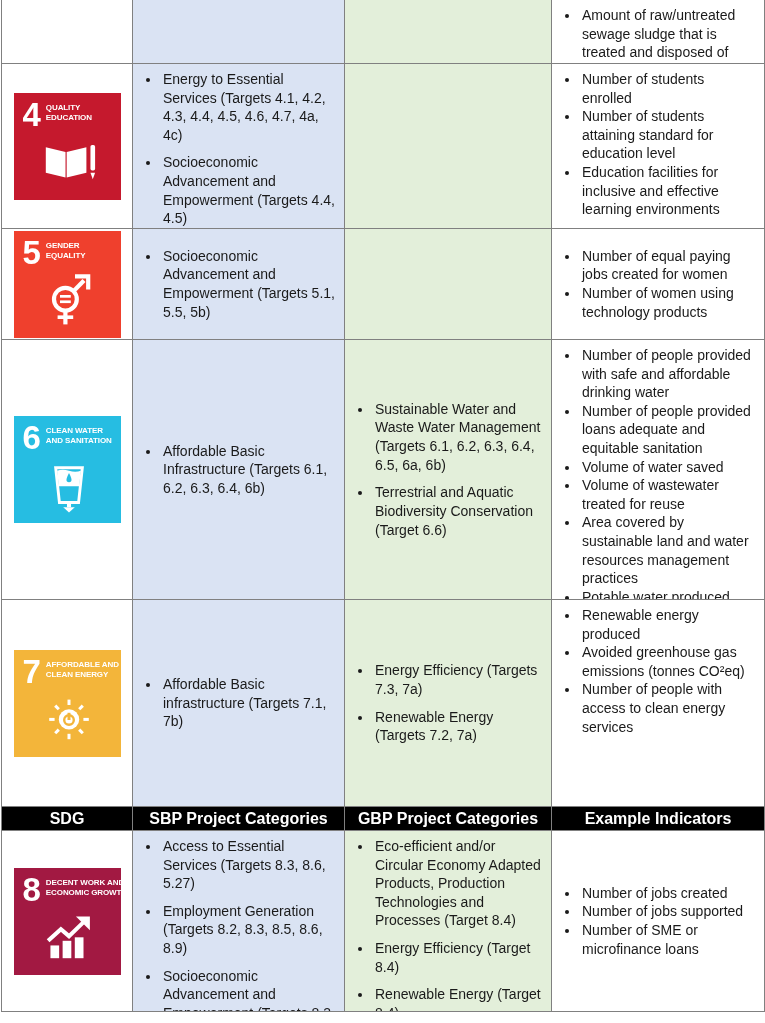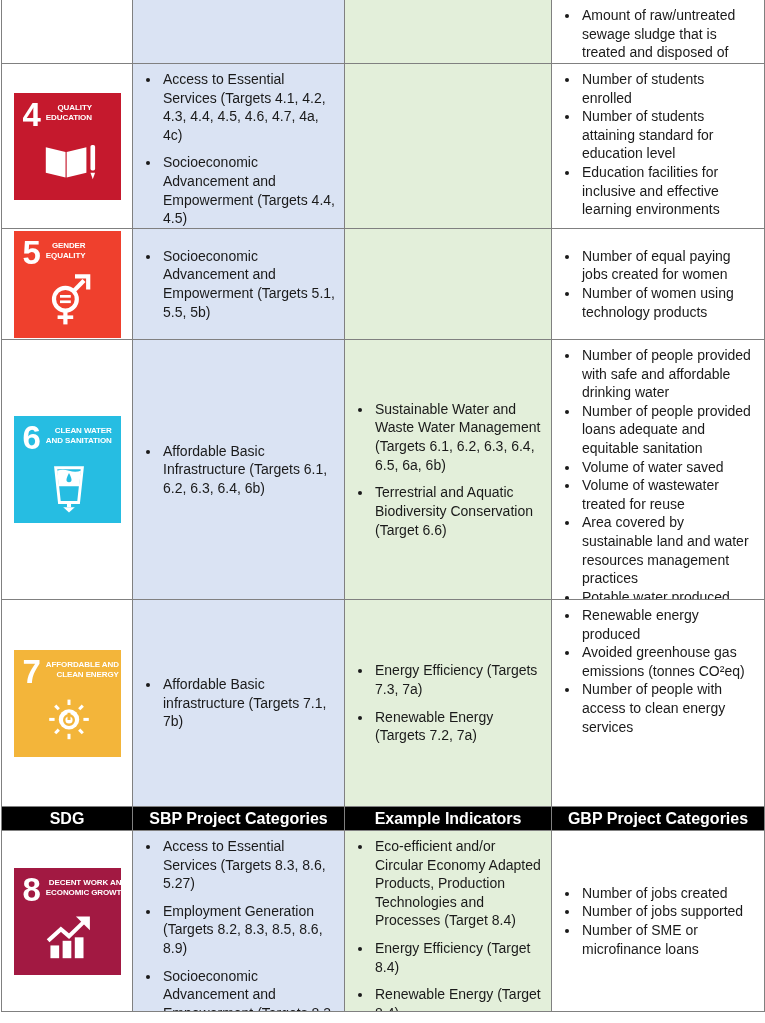--- a/index.html
+++ b/index.html
@@ -28,21 +28,21 @@
   ul.blist{margin:0;padding-left:20px;list-style:disc outside;}
   ul.blist li{padding-left:2px;}
   ul.cat li + li{margin-top:9px;}
   ul.ind li{margin:0;}
   
   .tile{width:107px;height:107px;box-sizing:border-box;color:#fff;
         padding:9px 5px 7px 9px;display:flex;flex-direction:column;}
   .tile-head{display:flex;align-items:flex-start;gap:5px;}
   .tile-num{font-size:33px;font-weight:bold;line-height:0.8;}
   .tile-title{font-size:8px;font-weight:bold;line-height:1.25;padding-top:1px;
-              white-space:nowrap;letter-spacing:-0.1px;text-align:right;}
+              white-space:nowrap;letter-spacing:-0.1px;}
   .tile-glyph{flex:1;display:flex;align-items:center;justify-content:center;}
 </style>
 </head>
 <body>
 
 <div id="page">
   <div class="tbl">
 
     <div class="row r-partial">
       <div class="cell cell-icon"></div>
@@ -67,21 +67,21 @@
               <path d="M10 28 L44 36 L44 80 L10 72 Z" fill="#fff"></path>
               <path d="M80 28 L46 36 L46 80 L80 72 Z" fill="#fff"></path>
               <rect x="87" y="24" width="8" height="44" rx="3" fill="#fff"></rect>
               <path d="M87 72 L95 72 L91 83 Z" fill="#fff"></path>
             </svg>
           </div>
         </div>
       </div>
       <div class="cell bg-sbp v-top">
         <ul class="blist cat">
-            <li>Access to Essential Services (Targets 4.1, 4.2, 4.3, 4.4, 4.5, 4.6, 4.7, 4a, 4c)</li>
+            <li>Energy to Essential Services (Targets 4.1, 4.2, 4.3, 4.4, 4.5, 4.6, 4.7, 4a, 4c)</li>
             <li>Socioeconomic Advancement and Empowerment (Targets 4.4, 4.5)</li>
           </ul>
       </div>
       <div class="cell bg-gbp"></div>
       <div class="cell v-top">
         <ul class="blist ind">
             <li>Number of students enrolled</li>
             <li>Number of students attaining standard for education level</li>
             <li>Education facilities for inclusive and effective learning environments</li>
           </ul>
@@ -205,22 +205,22 @@
             <li>Renewable energy produced</li>
             <li>Avoided greenhouse gas emissions (tonnes CO²eq)</li>
             <li>Number of people with access to clean energy services</li>
           </ul>
       </div>
     </div>
 
     <div class="row r-head">
       <div class="cell hdr">SDG</div>
       <div class="cell hdr">SBP Project Categories</div>
+      <div class="cell hdr">GBP Project Categories</div>
       <div class="cell hdr">Example Indicators</div>
-      <div class="cell hdr">GBP Project Categories</div>
     </div>
 
     <div class="row r-sdg8">
       <div class="cell cell-icon">
         <div class="tile" style="background:var(--sdg8)">
           <div class="tile-head">
             <span class="tile-num">8</span>
             <span class="tile-title"><span>DECENT WORK AND</span><br><span>ECONOMIC GROWTH</span></span>
           </div>
           <div class="tile-glyph">

